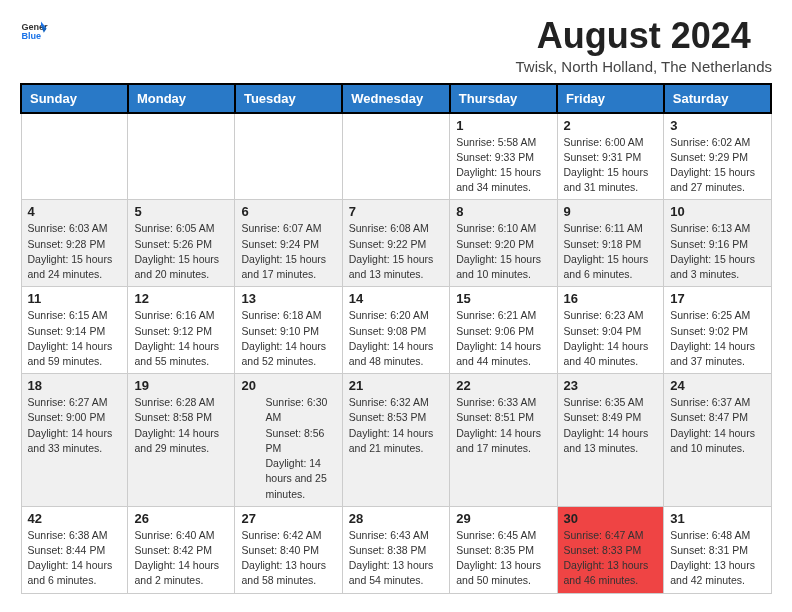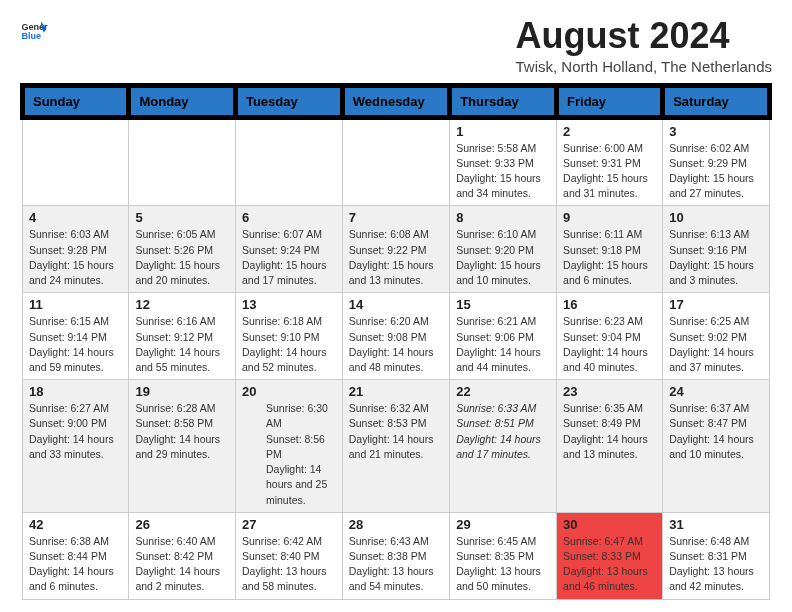--- a/index.html
+++ b/index.html
@@ -19,47 +19,47 @@
     .logo {
       display: flex;
       align-items: center;
       gap: 4px;
     }
     .logo-icon {
       width: 28px;
       height: 28px;
     }
     .title-area {
-      text-align: left;
+      text-align: center;
     }
     .month-year {
       font-size: 36px;
       font-weight: bold;
       color: #222;
       line-height: 1.1;
     }
     .location {
       font-size: 15px;
       color: #444;
       margin-top: 2px;
     }
     .calendar {
       width: 100%;
       border-collapse: collapse;
       margin-top: 6px;
       font-size: 11px;
     }
     .calendar th {
       background: #2979c7;
-      color: #000000;
+      color: #ffffff;
       text-align: left;
       padding: 6px 8px;
       font-size: 13px;
       font-weight: bold;
-      border: 5px solid #000000;
+      border: 2px solid #000000;
     }
     .calendar td {
       border: 1px solid #ccc;
       vertical-align: top;
       padding: 4px 6px;
       width: 108px;
       min-height: 80px;
       background: #fff;
     }
     .calendar tr:nth-child(even) td {
@@ -247,21 +247,21 @@
 Daylight: 14 hours and 25 minutes.</div>
         </td>
         <td style="background: rgb(240, 240, 240);">
           <span class="day-num">21</span>
           <div class="day-info" style="white-space: pre-line;">Sunrise: 6:32 AM
 Sunset: 8:53 PM
 Daylight: 14 hours and 21 minutes.</div>
         </td>
         <td style="background: rgb(240, 240, 240);">
           <span class="day-num">22</span>
-          <div class="day-info" style="white-space: pre-line; font-style: italic;">Sunrise: 6:33 AM
+          <div class="day-info" style="white-space: pre-line;">Sunrise: 6:33 AM
 Sunset: 8:51 PM
 Daylight: 14 hours and 17 minutes.</div>
         </td>
         <td style="background: rgb(240, 240, 240);">
           <span class="day-num">23</span>
           <div class="day-info" style="white-space: pre-line;">Sunrise: 6:35 AM
 Sunset: 8:49 PM
 Daylight: 14 hours and 13 minutes.</div>
         </td>
         <td style="background: rgb(240, 240, 240);">

